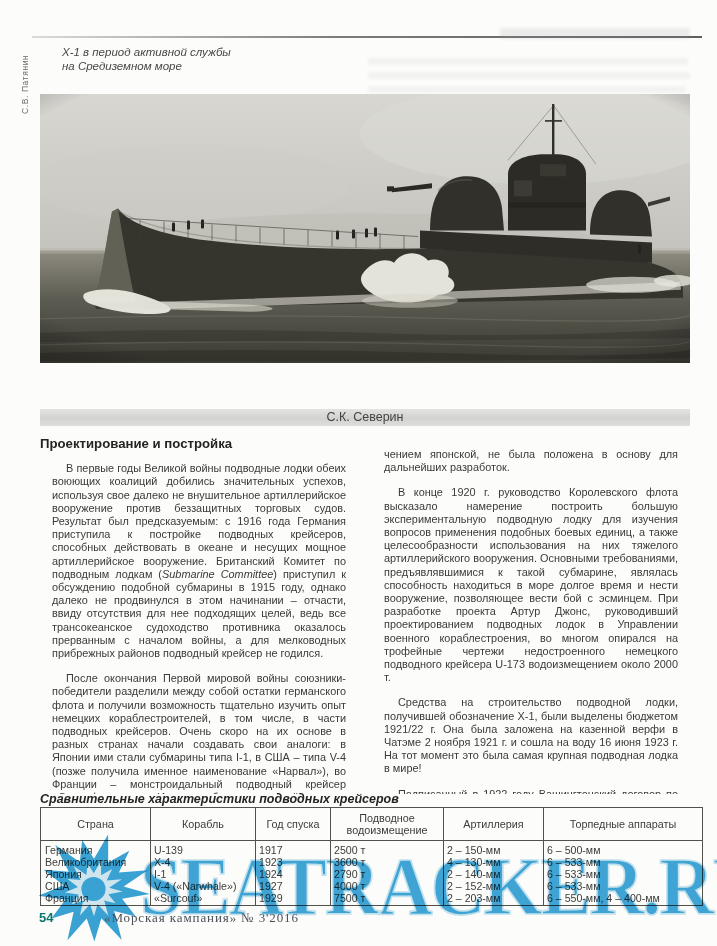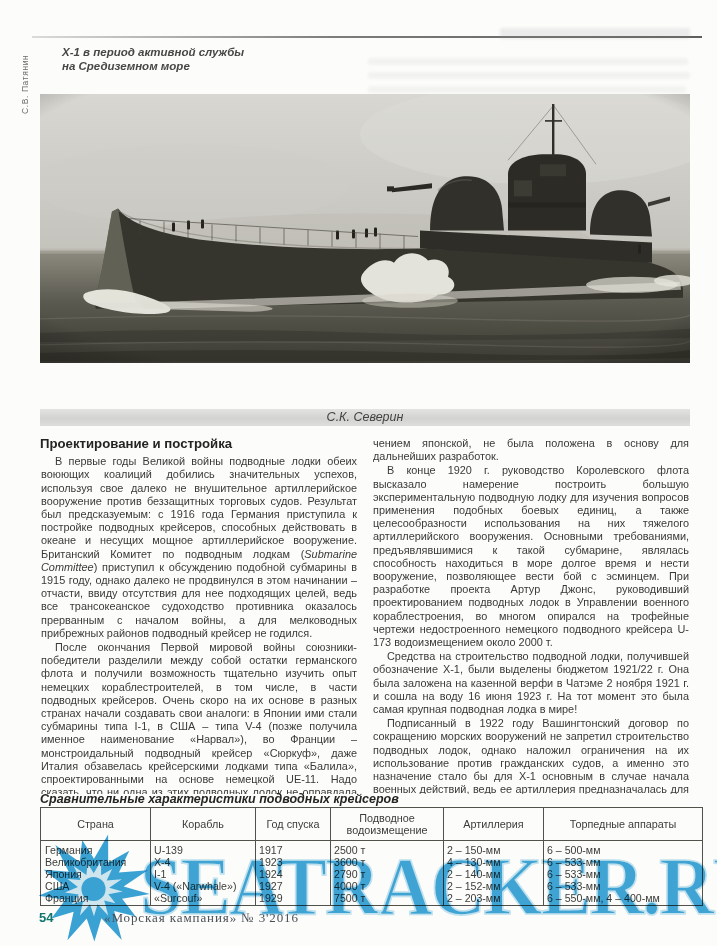--- a/index.html
+++ b/index.html
@@ -6,40 +6,40 @@
   .page{position:relative;width:717px;height:946px;background:#fcfcfa;overflow:hidden;
         font-family:"Liberation Sans",sans-serif;color:#3a3a38;}
   
   .top-rule{position:absolute;left:32px;top:36px;width:670px;height:2px;
     background:linear-gradient(90deg,rgba(120,120,116,.25),rgba(70,70,66,.7) 45%,rgba(55,55,52,.8));}
   
   .credit{position:absolute;left:20px;top:44px;height:70px;writing-mode:vertical-rl;
     transform:rotate(180deg);font-size:8.5px;color:#6b6b68;letter-spacing:.6px;}
   
   .caption{position:absolute;left:62px;top:45px;font-size:11.5px;font-style:italic;
-    font-weight:bold;line-height:14px;color:#474745;}
+    font-weight:normal;line-height:14px;color:#474745;}
   
   .bleed{position:absolute;background:#9a9aa2;filter:blur(1.6px);border-radius:2px;}
   
   .photo{position:absolute;left:40px;top:94px;width:650px;height:269px;
     box-shadow:inset 0 0 0 1px rgba(40,40,35,.25);}
   .photo svg{display:block;width:100%;height:100%;}
   
   .title{position:absolute;left:40px;top:376px;width:650px;text-align:center;
     font-size:22px;font-weight:bold;color:#1f1f1d;letter-spacing:.4px;}
   .author-band{position:absolute;left:40px;top:409px;width:650px;height:17px;
     background:linear-gradient(180deg,#e3e3e1,#d2d2d0 55%,#dededd);
-    text-align:center;font-size:12.5px;color:#434341;line-height:17px;font-style:italic;}
+    text-align:center;font-size:12.5px;color:#434341;line-height:17px;}
   
   .col{position:absolute;top:436px;width:318px;height:358px;overflow:hidden;
     font-size:10.9px;line-height:13.2px;text-align:justify;}
   .col-left{left:40px;}
   .col-right{left:372px;}
   .col h2{margin:1px 0 5px 0;text-align:left;font-size:13.2px;color:#242422;}
-  .col p{margin:1px;text-indent:14px;}
+  .col p{margin:12px;text-indent:14px;}
   .col p.no-indent{text-indent:0;}
   
   .tbl-title{position:absolute;left:40px;top:792px;width:662px;
     font-size:12.5px;font-weight:bold;color:#242422;font-style:italic;}
   table.cmp{position:absolute;left:40px;top:807px;width:662px;border-collapse:collapse;
     border:1.4px solid #53514b;font-size:10.6px;color:#3c3c3a;table-layout:fixed;}
   table.cmp th{border-left:1px solid #53514b;border-right:1px solid #53514b;
     border-bottom:1.2px solid #53514b;font-weight:normal;font-size:10.8px;
     line-height:12px;padding:4px 2px;}
   table.cmp td{border-left:1px solid #53514b;border-right:1px solid #53514b;

